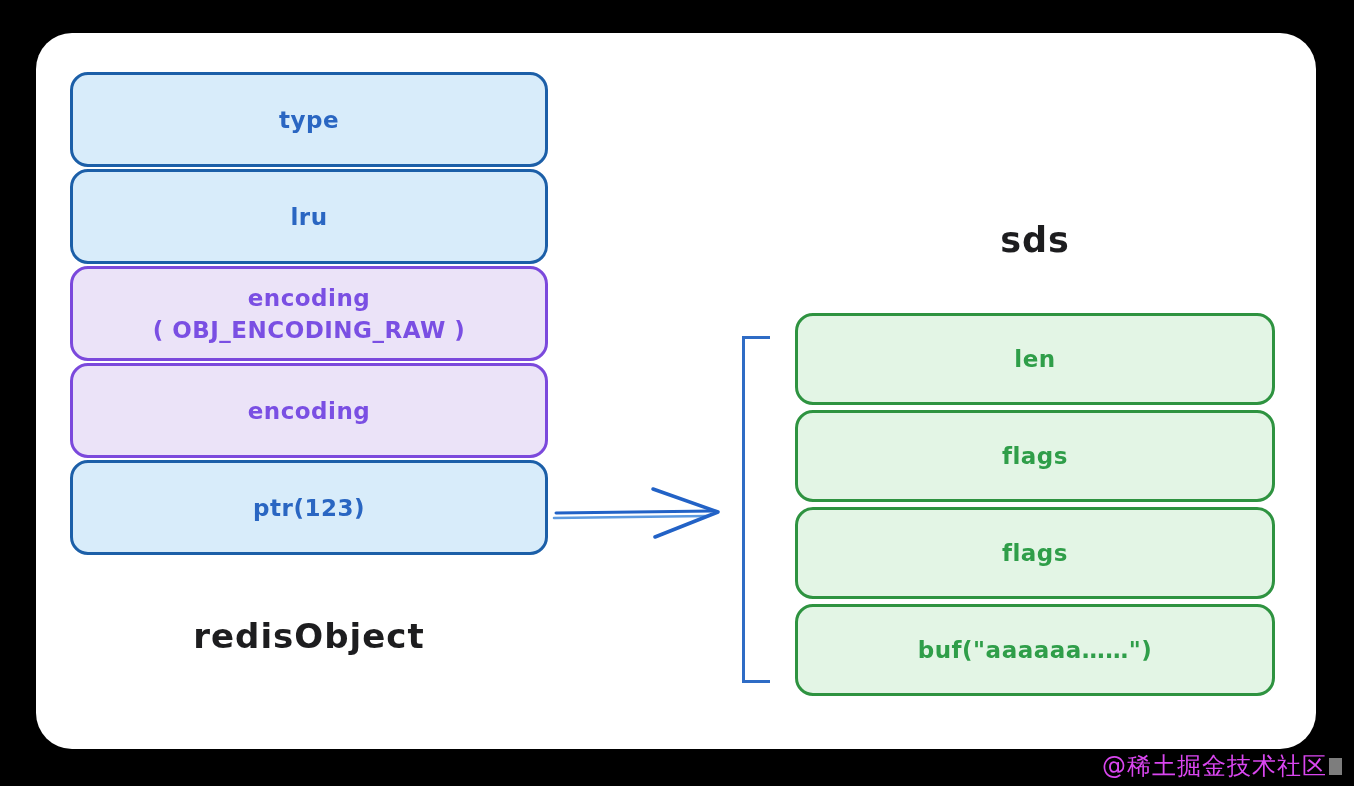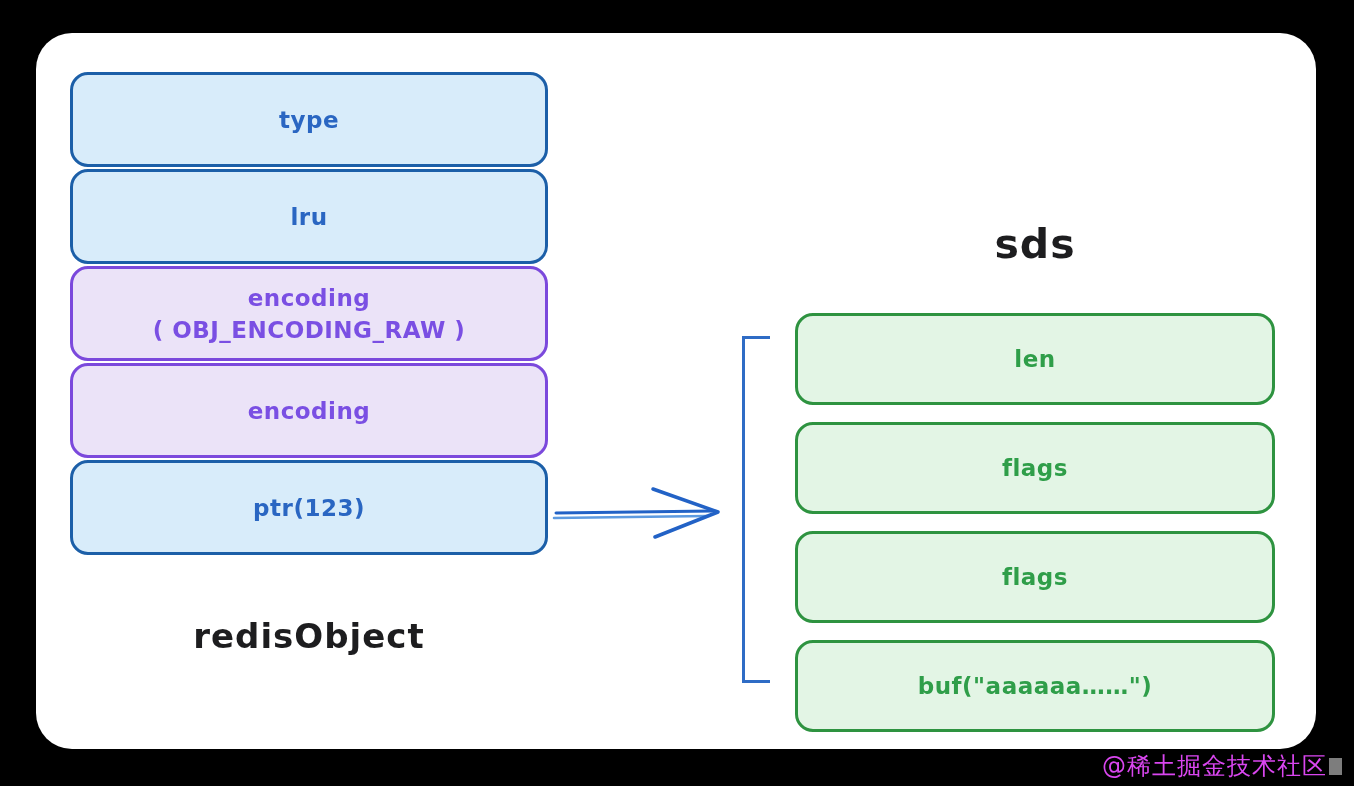--- a/index.html
+++ b/index.html
@@ -42,32 +42,32 @@
   .box.blue   { background: #d8ecfa; border: 3px solid #1c5fa8; color: #2a66c2; }
   .box.purple { background: #ebe3f8; border: 3px solid #7b49dc; color: #7a4fe3; }
   .box.green  { background: #e3f5e5; border: 3px solid #2e9340; color: #2f9e49; }
 
   
   .right-stack {
     position: absolute;
     left: 759px; top: 280px;  
     width: 480px;
   }
-  .right-stack .box { height: 92px; margin-bottom: 17px; }
+  .right-stack .box { height: 92px; margin-bottom: 5px; }
 
   
   .struct-label {
     position: absolute;
     text-align: center;
     color: #1d1d1f;
     font-weight: 600;
     letter-spacing: 1px;
   }
   .struct-label.left  { left: 34px;  top: 583px; width: 478px; font-size: 34px; }  
-  .struct-label.right { left: 759px; top: 187px; width: 480px; font-size: 41px; }  
+  .struct-label.right { left: 759px; top: 187px; width: 480px; font-size: 35px; }  
 
   
   .arrow-svg {
     position: absolute;
     left: 514px; top: 447px;  
     width: 180px; height: 64px;
   }
 
   
   .bracket {

